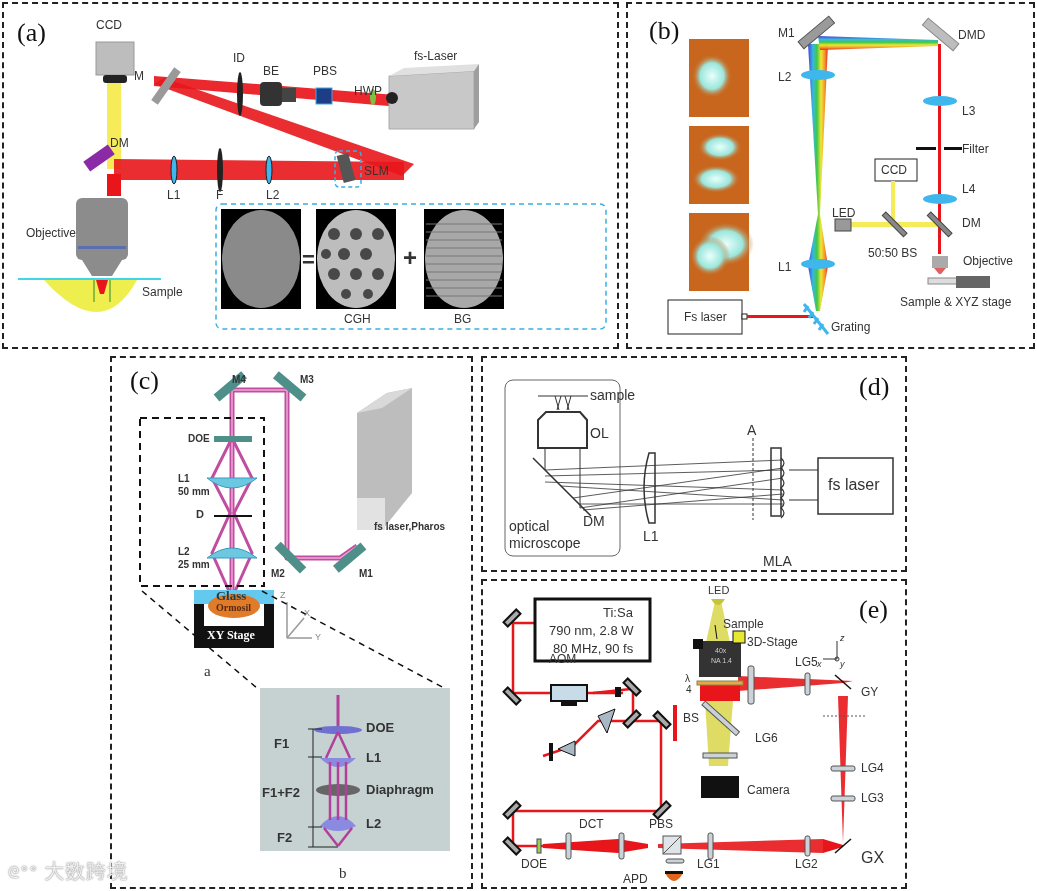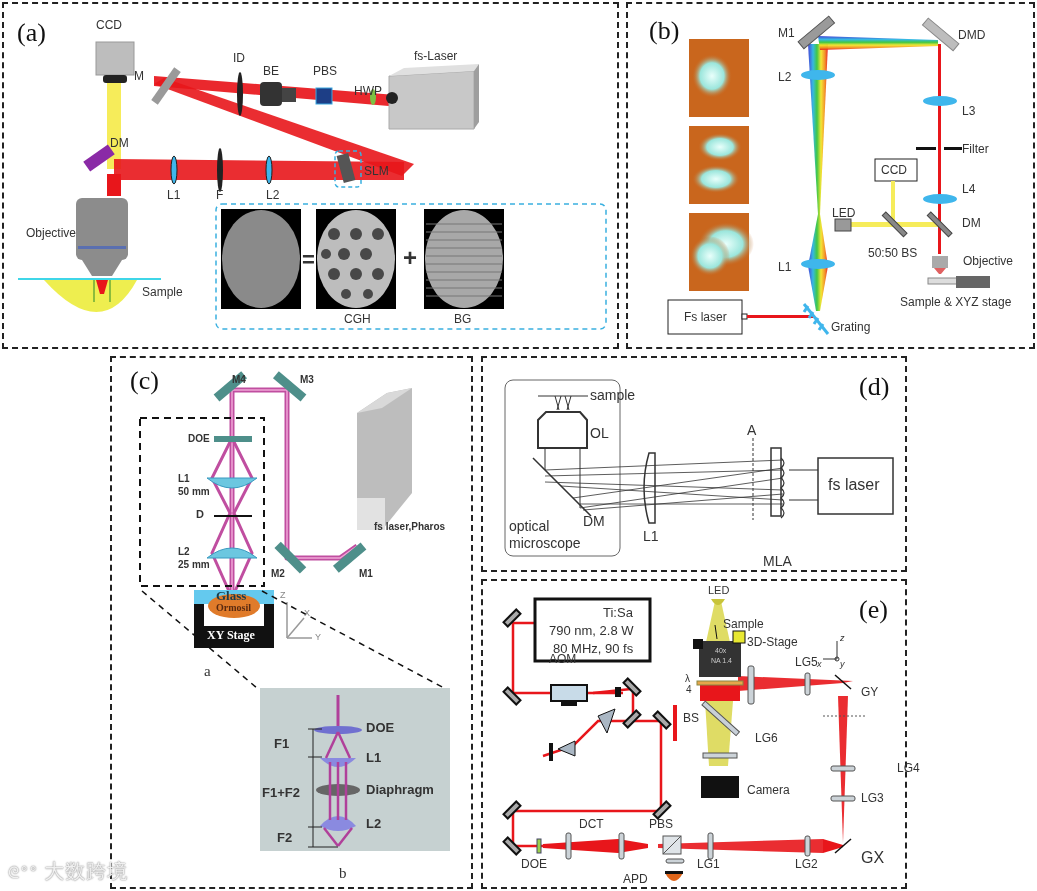--- a/index.html
+++ b/index.html
@@ -467,21 +467,21 @@
   <span class="lbl" style="left:240px;top:36px;font-size:12px;">Sample</span>
   <span class="lbl" style="left:264px;top:54px;font-size:12px;">3D-Stage</span>
   <span class="lbl" style="left:232px;top:66px;font-size:7px;color:#ccc;">40x</span>
   <span class="lbl" style="left:228px;top:76px;font-size:7px;color:#ccc;">NA 1.4</span>
   <span class="lbl" style="left:202px;top:92px;font-size:10px;">λ</span>
   <span class="lbl" style="left:203px;top:103px;font-size:10px;">4</span>
   <span class="lbl" style="left:200px;top:130px;font-size:12px;">BS</span>
   <span class="lbl" style="left:272px;top:150px;font-size:12px;">LG6</span>
   <span class="lbl" style="left:312px;top:74px;font-size:12px;">LG5</span>
   <span class="lbl" style="left:378px;top:104px;font-size:12px;">GY</span>
-  <span class="lbl" style="left:378px;top:180px;font-size:12px;margin-left:36px;">LG4</span>
+  <span class="lbl" style="left:378px;top:180px;font-size:12px;">LG4</span>
   <span class="lbl" style="left:378px;top:210px;font-size:12px;">LG3</span>
   <span class="lbl" style="left:378px;top:268px;font-size:16px;">GX</span>
   <span class="lbl" style="left:264px;top:202px;font-size:12px;">Camera</span>
   <span class="lbl" style="left:66px;top:71px;font-size:12px;">AOM</span>
   <span class="lbl" style="left:96px;top:236px;font-size:12px;">DCT</span>
   <span class="lbl" style="left:166px;top:236px;font-size:12px;">PBS</span>
   <span class="lbl" style="left:38px;top:276px;font-size:12px;">DOE</span>
   <span class="lbl" style="left:214px;top:276px;font-size:12px;">LG1</span>
   <span class="lbl" style="left:312px;top:276px;font-size:12px;">LG2</span>
   <span class="lbl" style="left:140px;top:291px;font-size:12px;">APD</span>

